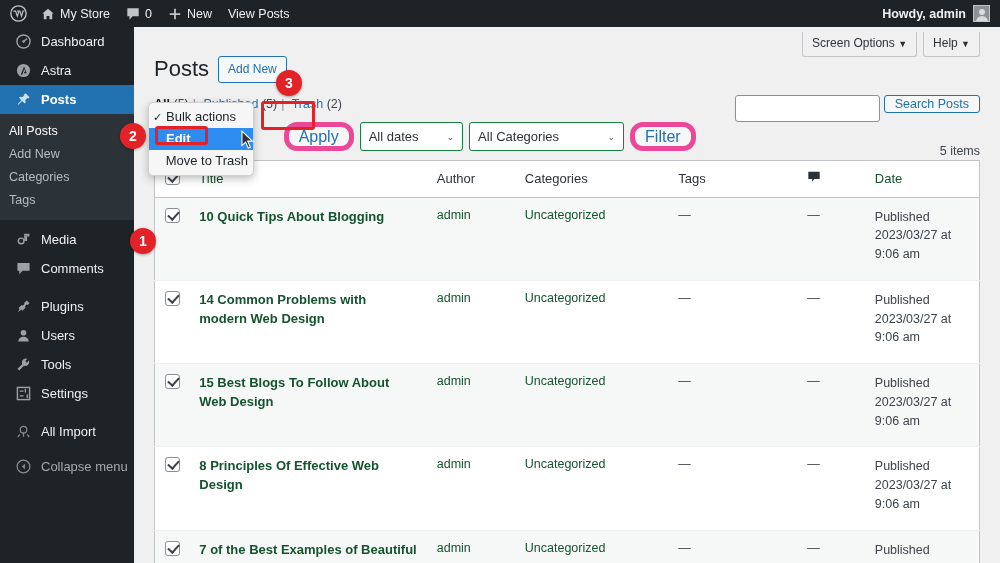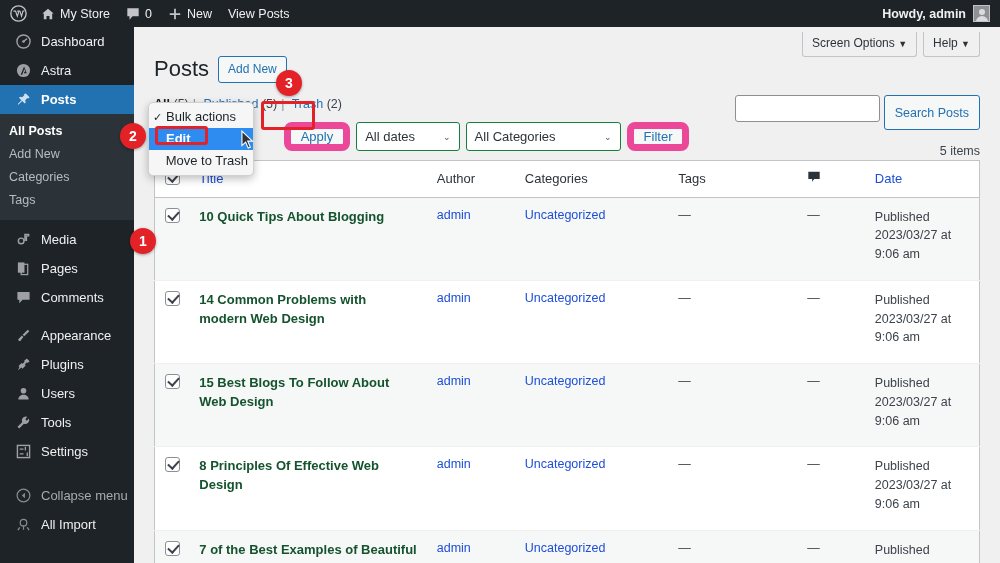--- a/index.html
+++ b/index.html
@@ -52,21 +52,21 @@
   .menu-item.current::after {
     content: ""; position: absolute; right: -8px; top: 50%;
     transform: translateY(-50%);
     border-top: 8px solid transparent; border-bottom: 8px solid transparent;
     border-left: 8px solid #f0f0f1;
   }
   .submenu { background: #2c3338; padding: 6px 0 8px 0; }
   .submenu-item {
     padding: 3px 0 3px 9px; font-size: 12.5px; color: #b8bcc0; line-height: 17px;
   }
-  .submenu-item.current { color: #fff; font-weight: bold; }
+  .submenu-item.current { color: #fff; font-weight: normal; }
   .menu-gap { height: 9px; }
   .micon { width: 17px; height: 17px; display:flex; align-items:center; justify-content:center; opacity: .78; }
   .micon svg { display:block; }
   .menu-item.collapse { color: #a7aaad; margin-top: 6px; }
 
   
   .main {
     position: absolute; top: 27px; left: 134px;
     width: 866px; height: 536px; background: #f0f0f1;
     padding: 0 20px;
@@ -87,40 +87,40 @@
   }
 
   .search-box { position: absolute; right: 20px; top: 68px; display: flex; gap: 4px; }
   .search-input {
     width: 145px; height: 27px; border: 1px solid #8c8f94;
     border-radius: 3px; background: #fff; font-size: 13px; padding: 0 7px;
     color: #2c3338;
   }
   .btn-search {
     border: 1px solid #2271b1; color: #2271b1; background: #f6f7f7;
-    font-size: 12.5px; border-radius: 3px; padding: 0 10px; height: 35px;
+    font-size: 12.5px; border-radius: 3px; padding: 0 10px; height: 18px;
   }
 
   .subsubsub {
     margin-top: 13px; font-size: 12.5px; color: #3c434a;
   }
   .subsubsub a { color: #2271b1; text-decoration: none; }
   .subsubsub .current { color: #1d2327; font-weight: 600; }
   .subsubsub .sep { color: #8c8f94; padding: 0 4px; }
 
   .tablenav { display: flex; align-items: center; gap: 6px; margin-top: 11px; height: 30px; position: relative; }
   .select-ctl {
     height: 29px; border: 1px solid #15803d; border-radius: 3px; background: #fff;
     font-size: 13px; color: #2c3338; display: flex; align-items: center;
     justify-content: space-between; padding: 0 8px; gap: 28px; min-width: 92px;
   }
   .select-ctl .arrow { font-size: 9px; color: #50575e; }
   .btn-apply {
-    border: 7px solid #ec4899; color: #2271b1; background: #f6f7f7;
-    font-size: 13px; border-radius: 8px; height: 29px; padding: 0 10px;
+    border: 5px solid #ec4899; color: #2271b1; background: #f6f7f7;
+    font-size: 16px; border-radius: 13px; height: 29px; padding: 0 10px;
   }
   .items-count { position: absolute; right: 0; top: 22px; font-size: 12.5px; color: #3c434a; }
 
   
   .dropdown-pop {
     position: absolute; left: 148px; top: 102px; width: 106px;
     background: #f6f6f6; border: 1px solid #d0d0d0; border-radius: 5px;
     box-shadow: 0 3px 9px rgba(0,0,0,.25); z-index: 40;
     padding: 3px 0; font-size: 13px;
   }
@@ -146,21 +146,21 @@
   .wp-table tbody tr:nth-child(odd) { background: #f6f7f7; }
   .wp-table tbody tr:nth-child(even) { background: #fff; }
   .col-cb { width: 34px; padding-left: 10px !important; }
   .col-title { width: 232px; }
   .col-author { width: 86px; }
   .col-cats { width: 150px; }
   .col-tags { width: 126px; }
   .col-com { width: 66px; }
   .col-date { width: 112px; }
   .post-title a { color: #14532d; font-weight: bold; text-decoration: none; font-size: 13px; line-height: 1.45; display: block; }
-  .link { color: #1d4ed8; text-decoration: none; }
+  .link { color: #14532d; text-decoration: none; }
   .dash { color: #50575e; }
   .date-cell { color: #3c434a; line-height: 1.5; }
   .cb {
     width: 15px; height: 15px; border: 1px solid #8c8f94; border-radius: 3px;
     background: #fff; position: relative; display: inline-block;
   }
   .cb.checked::after {
     content: ""; position: absolute; left: 4px; top: 0px;
     width: 5px; height: 9px; border: solid #3c434a;
     border-width: 0 2px 2px 0; transform: rotate(42deg);
@@ -272,45 +272,28 @@
         <svg width="15" height="15" viewBox="0 0 16 16">
             <circle cx="5.5" cy="9.5" r="3" fill="none" stroke="#c3c4c7" stroke-width="1.5"></circle>
             <path d="M9.5 9.5V2.5h4v1.6h-2.4v5.4" stroke="#c3c4c7" stroke-width="1.5" fill="none"></path>
           </svg>
       </span>
       <span class="mlabel">Media</span>
     </div>
     <div class="menu-item">
       <span class="micon">
         <svg width="15" height="15" viewBox="0 0 16 16">
-            <rect x="2" y="1.5" width="7" height="11" fill="#c3c4c7"></rect>
-            <rect x="5.5" y="3.5" width="7" height="11" fill="none" stroke="#c3c4c7" stroke-width="1.3"></rect>
-          </svg>
-      </span>
-      <span class="mlabel">Pages</span>
-    </div>
-    <div class="menu-item">
-      <span class="micon">
-        <svg width="15" height="15" viewBox="0 0 16 16">
             <path d="M1.5 2h13v8.5h-7.5l-3.5 3.5v-3.5h-2z" fill="#c3c4c7"></path>
           </svg>
       </span>
       <span class="mlabel">Comments</span>
     </div>
 
     <div class="menu-gap"></div>
 
-    <div class="menu-item">
-      <span class="micon">
-        <svg width="15" height="15" viewBox="0 0 16 16">
-            <path d="M12.5 1.8l1.7 1.7-5.4 5.4-1.7-1.7zM6.3 8.1l1.6 1.6-3.5 4.3-1.6-.4-.4-1.6z" fill="#c3c4c7"></path>
-          </svg>
-      </span>
-      <span class="mlabel">Appearance</span>
-    </div>
     <div class="menu-item">
       <span class="micon">
         <svg width="15" height="15" viewBox="0 0 16 16">
             <path d="M11.5 1.5l3 3-2 2-.8-.8-2.3 2.3.9 1-3.4 3.4-1.2-1.2L2 14l1.7-3.3-1-1L6 6.3l1 .9L9.3 5l-.8-.8z" fill="#c3c4c7"></path>
           </svg>
       </span>
       <span class="mlabel">Plugins</span>
     </div>
     <div class="menu-item">
       <span class="micon">
@@ -334,38 +317,38 @@
         <svg width="15" height="15" viewBox="0 0 16 16">
             <rect x="1.5" y="1.5" width="13" height="13" fill="none" stroke="#c3c4c7" stroke-width="1.5"></rect>
             <path d="M4 5.5h4M4 10.5h4M10 3v4M12 9v4" stroke="#c3c4c7" stroke-width="1.4"></path>
           </svg>
       </span>
       <span class="mlabel">Settings</span>
     </div>
 
     <div class="menu-gap"></div>
 
+    <div class="menu-item">
+      <span class="micon">
+        <svg width="15" height="15" viewBox="0 0 16 16">
+            <circle cx="8" cy="6" r="3.5" fill="none" stroke="#a7aaad" stroke-width="1.3"></circle>
+            <path d="M8 9.5v4M4 11l-2 3M12 11l2 3" stroke="#a7aaad" stroke-width="1.3"></path>
+          </svg>
+      </span>
+      <span class="mlabel">All Import</span>
+    </div>
+
     <div class="menu-item collapse">
       <span class="micon">
         <svg width="15" height="15" viewBox="0 0 16 16">
             <circle cx="8" cy="8" r="6.8" fill="none" stroke="#a7aaad" stroke-width="1.3"></circle>
             <path d="M9.5 5L6.3 8l3.2 3z" fill="#a7aaad"></path>
           </svg>
       </span>
       <span class="mlabel">Collapse menu</span>
-    </div>
-
-    <div class="menu-item">
-      <span class="micon">
-        <svg width="15" height="15" viewBox="0 0 16 16">
-            <circle cx="8" cy="6" r="3.5" fill="none" stroke="#a7aaad" stroke-width="1.3"></circle>
-            <path d="M8 9.5v4M4 11l-2 3M12 11l2 3" stroke="#a7aaad" stroke-width="1.3"></path>
-          </svg>
-      </span>
-      <span class="mlabel">All Import</span>
     </div>
   </div>
 
   <div class="main">
 
     <div class="meta-row">
       <div class="meta-btn">
         <span>Screen Options</span>
         <span class="caret">▼</span>
       </div>

